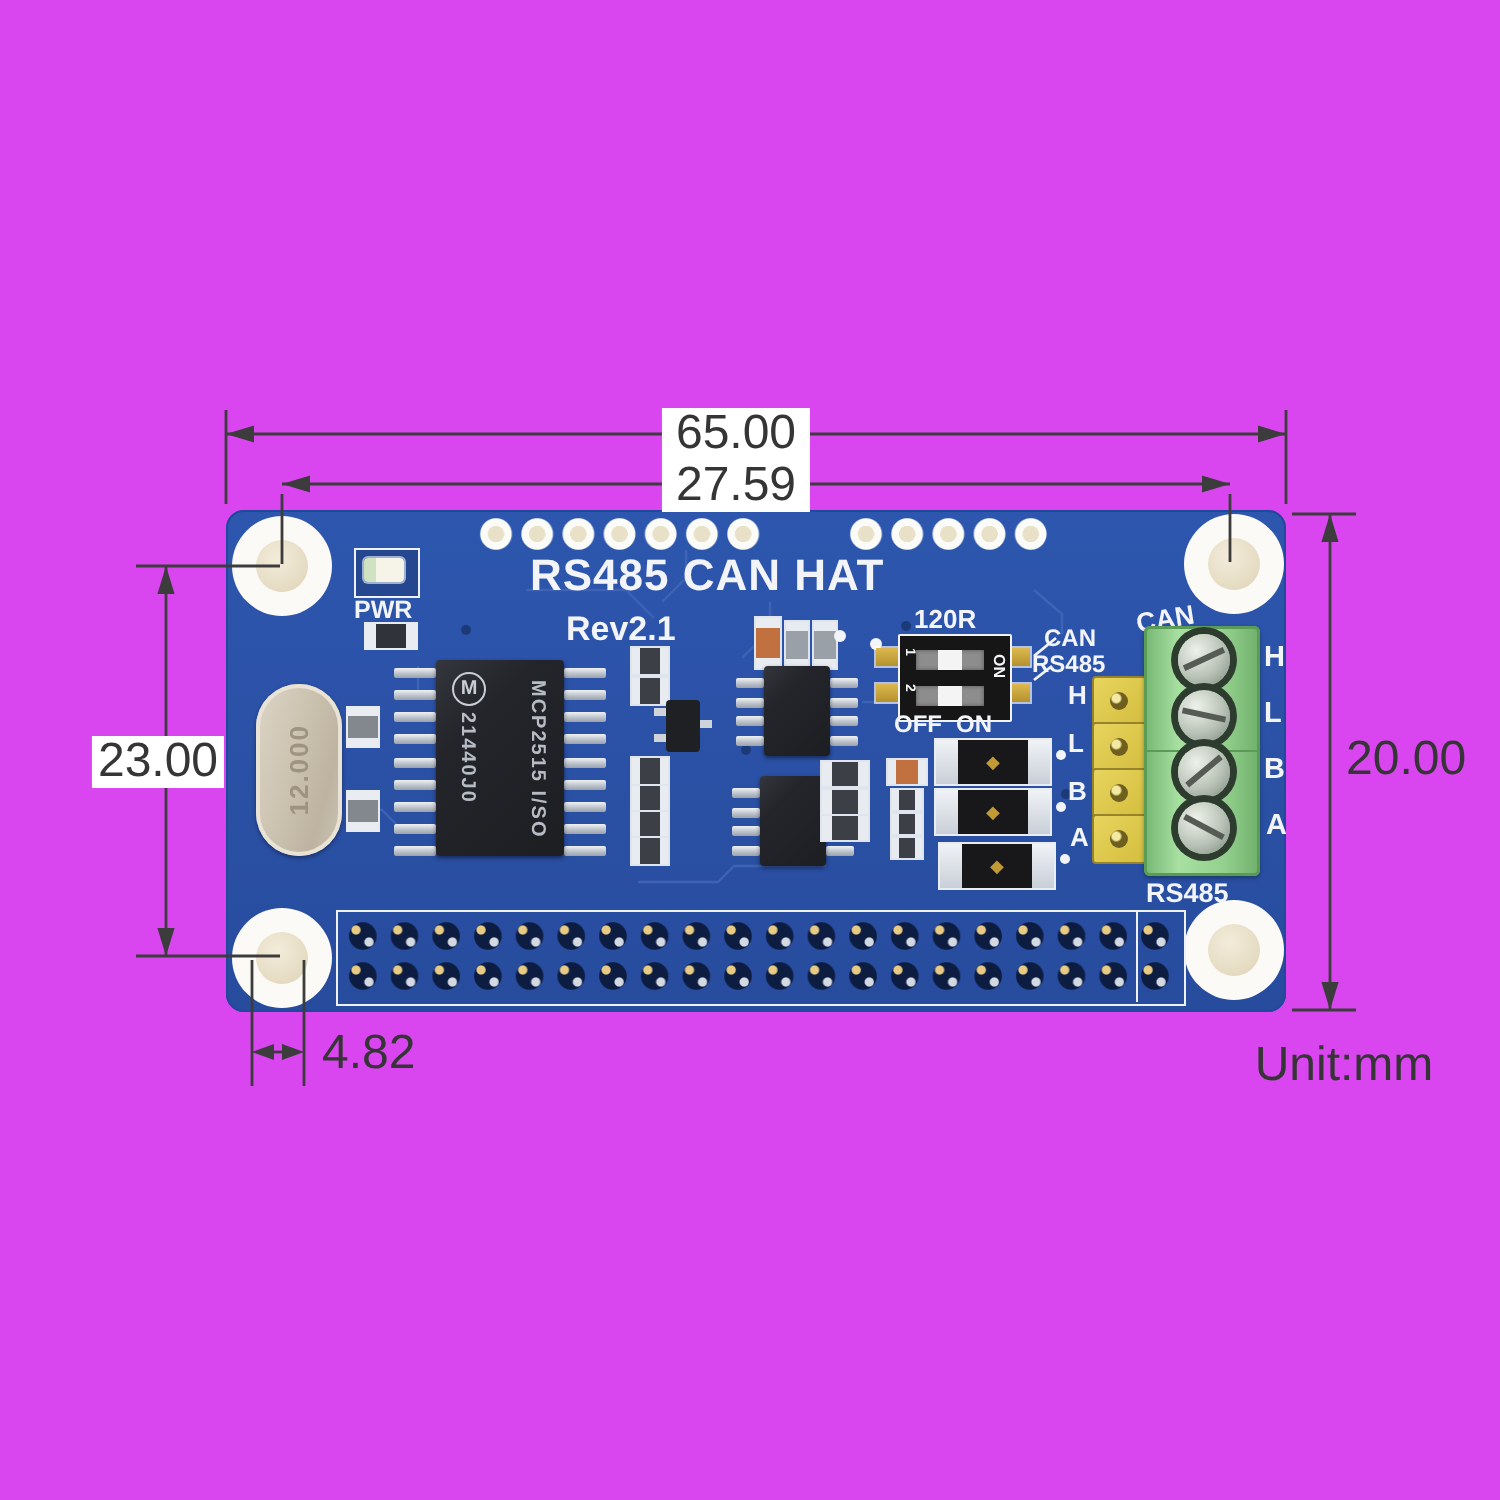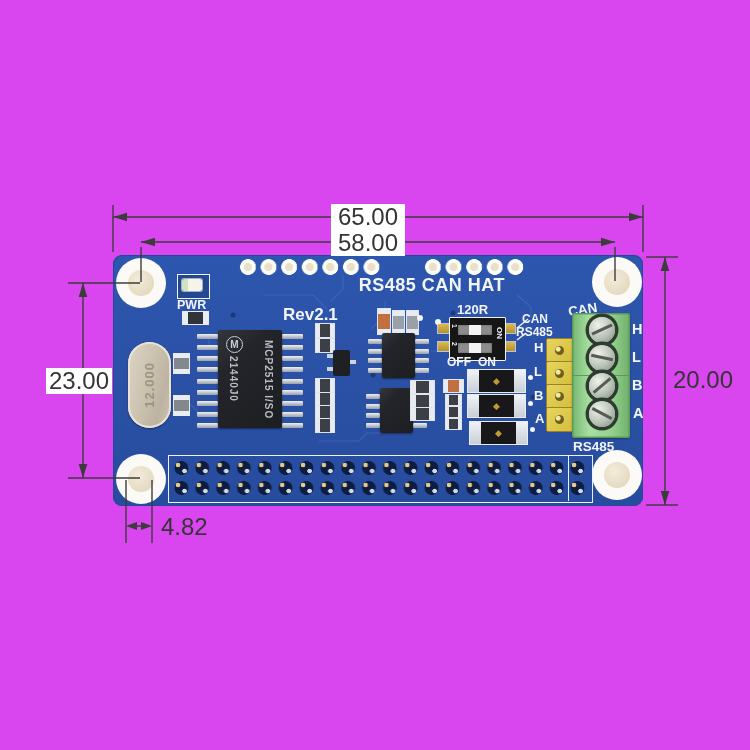--- a/index.html
+++ b/index.html
@@ -22,21 +22,21 @@
   .pcb > *{z-index:2;}
 
   .mhole{position:absolute;width:50px;height:50px;border-radius:50%;background:#fbfaf6;}
   .mhole .bore{position:absolute;left:12px;top:12px;width:26px;height:26px;border-radius:50%;
                background:radial-gradient(circle at 40% 35%,#f3ecda,#e5dbc2 70%,#d8cdb2);}
   .pinstrip{position:absolute;height:17px;
      background-image:radial-gradient(circle at 10px 8px,#e9e0c8 0 4px,#fbfbf8 4.2px 7.6px,transparent 8.2px);
      background-size:20.6px 17px;}
 
   .silk{position:absolute;color:#f2f4f8;font-weight:bold;white-space:nowrap;}
-  .title{font-size:18px;letter-spacing:.5px;text-align:right;}
+  .title{font-size:22px;letter-spacing:.5px;text-align:left;}
   .vtxt{writing-mode:vertical-rl;}
   .vflip{writing-mode:vertical-rl;transform:rotate(180deg);}
 
   
   .pwrbox{position:absolute;border:1.5px solid #eef1f6;background:#24478f;}
   .pwrled{position:absolute;left:4px;top:4px;width:20px;height:12px;border-radius:2px;
           background:linear-gradient(90deg,#cfe2c2 0 30%,#f6f3e8 30%);box-shadow:0 0 0 1px #9fb0d0;}
   .smdres{position:absolute;border:1.5px solid #e8ecf2;
           background:linear-gradient(90deg,#e9ecf0 0 20%,#30343a 20% 80%,#e9ecf0 80%);}
   .smdres.v{background:linear-gradient(180deg,#e9ecf0 0 22%,#83888f 22% 78%,#e9ecf0 78%);border-width:1px;}
@@ -140,24 +140,25 @@
       <polygon points="83,283 78.7,297 87.3,297"></polygon>
       <polygon points="83,478 78.7,464 87.3,464"></polygon>
       <polygon points="665,257 660.7,271 669.3,271"></polygon>
       <polygon points="665,505 660.7,491 669.3,491"></polygon>
       <polygon points="126,526 137,522 137,530"></polygon>
       <polygon points="152,526 141,522 141,530"></polygon>
     </g>
   </svg>
 
   <div class="dimtxt" style="left:368px;top:217px;">65.00</div>
-  <div class="dimtxt" style="left:368px;top:243px;">58.00</div>
+  <div class="dimtxt" style="left:368px;top:243px;">27.59</div>
   <div class="dimtxt tight" style="left:79px;top:381px;">23.00</div>
   <div class="dimtxt nobg" style="left:673px;top:380px;">20.00</div>
   <div class="dimtxt nobg" style="left:161px;top:527px;">4.82</div>
+  <div class="unit" style="left:672px;top:533px;">Unit:mm</div>
 
   <div class="pcb">
 
     <svg class="traces" width="530" height="251">
       <g stroke="#4469b9" stroke-width="1.2" fill="none" opacity=".75">
         <path d="M150 40 L200 40 L214 54"></path>
         <path d="M272 46 L272 60 L258 74"></path>
         <path d="M60 150 L78 150 L86 158 L104 158"></path>
         <path d="M318 96 L336 96 L344 104"></path>
         <path d="M206 186 L246 186 L254 178 L300 178"></path>

